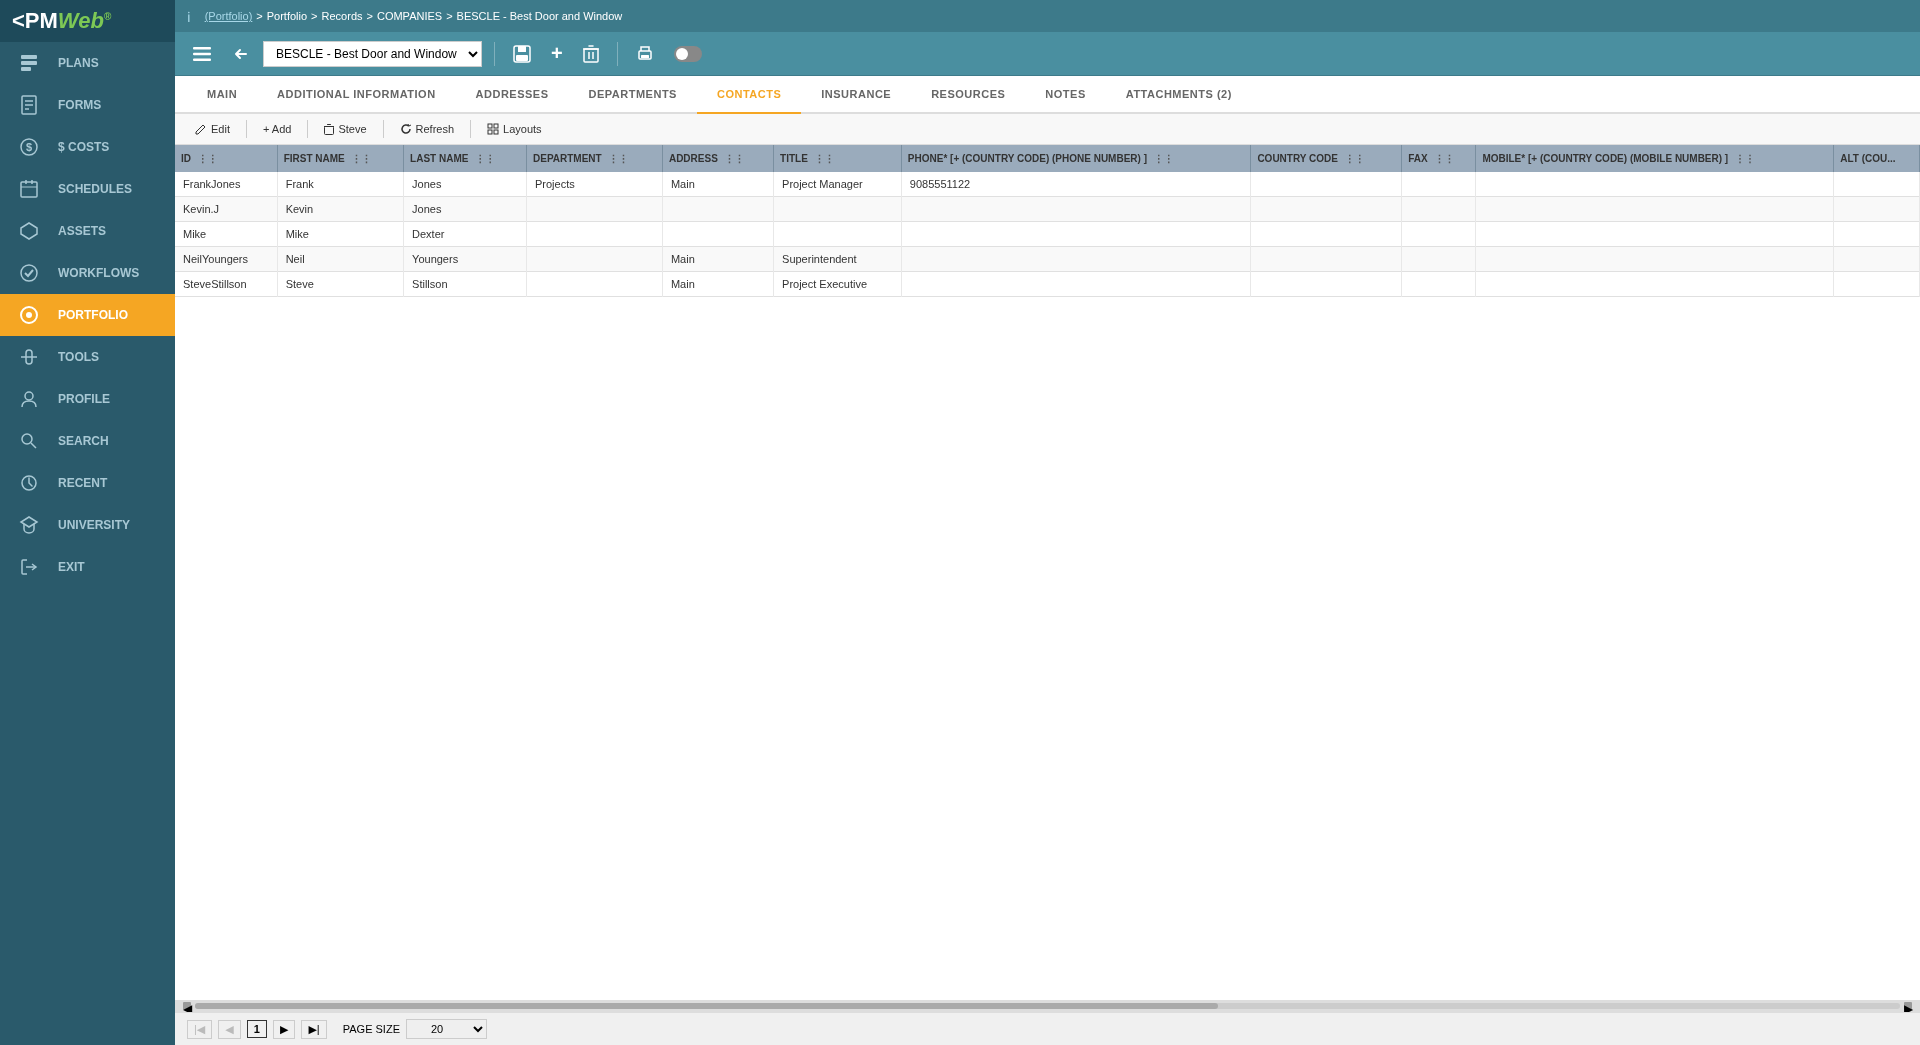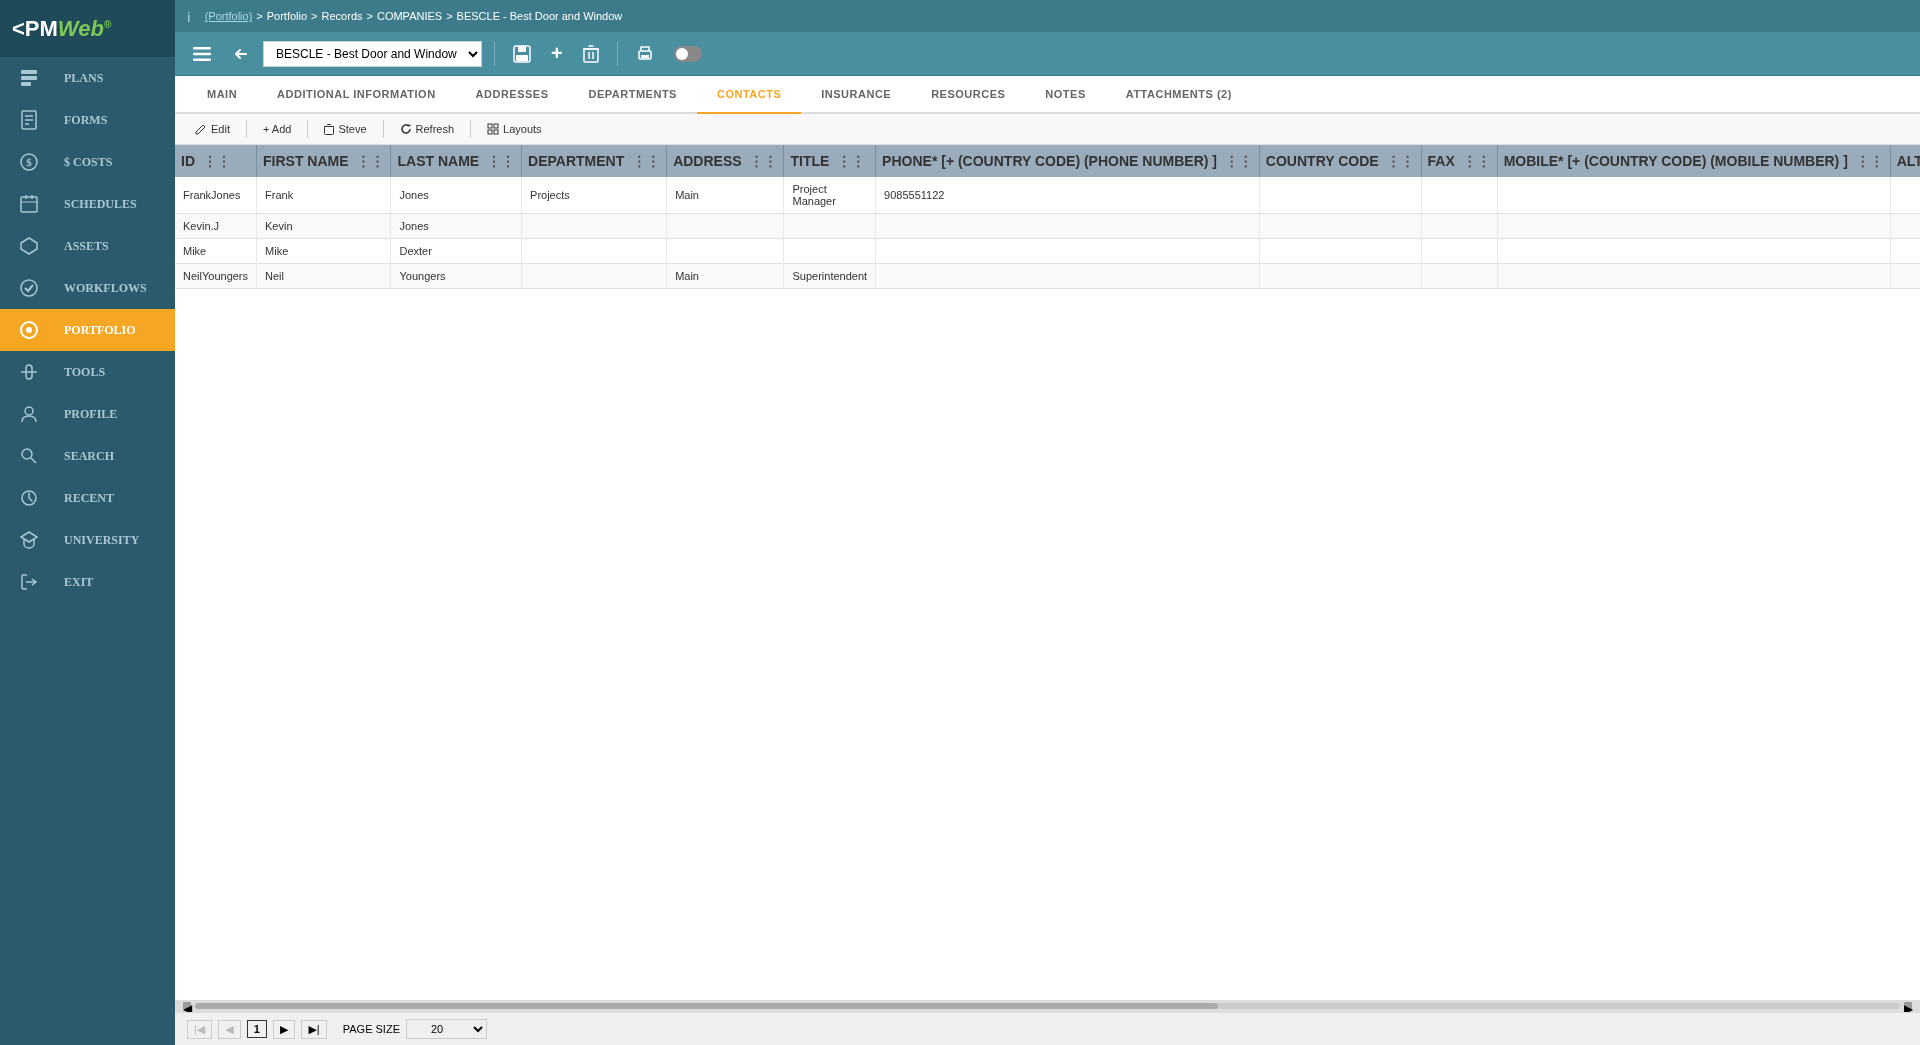--- a/index.html
+++ b/index.html
@@ -5,28 +5,28 @@
     * { box-sizing: border-box; margin: 0; padding: 0; }
     body { font-family: Arial, sans-serif; font-size: 12px; background: #f0f0f0; overflow: hidden; }
 
     
     .sidebar {
       position: fixed; left: 0; top: 0; width: 175px; height: 100vh;
       background: #2a5a6b; display: flex; flex-direction: column; z-index: 100;
     }
     .logo-area {
       padding: 10px 12px; background: #1e4a5a;
-      display: flex; align-items: center; height: 57px;
+      display: flex; align-items: center; height: 42px;
     }
     .logo-text { color: white; font-size: 22px; font-weight: bold; }
     .logo-text span { color: #7dc855; }
     .nav-item {
       display: flex; align-items: center; padding: 10px 15px; cursor: pointer;
       color: #a8c8d4; font-size: 12px; font-weight: bold; text-transform: uppercase;
-      border-left: 3px solid transparent; gap: 24px; font-family: Liberation Serif, serif;
+      border-left: 3px solid transparent; gap: 18px;
     }
     .nav-item.active { background: #f5a623; color: white; border-left: 3px solid #f5a623; }
     .nav-icon { width: 22px; height: 22px; display: flex; align-items: center; justify-content: center; flex-shrink: 0; }
 
     
     .main-content {
       margin-left: 175px; display: flex; flex-direction: column; height: 100vh; overflow: hidden;
     }
 
     
@@ -84,21 +84,21 @@
       padding: 6px 12px; font-size: 11px; color: #666; background: #f0f0f0;
       border-bottom: 1px solid #ddd; font-style: italic;
     }
 
     
     .table-wrapper { overflow: auto; flex: 1; }
     table { width: 100%; border-collapse: collapse; font-size: 11px; min-width: 1200px; }
     thead tr { background: #9aabbc; }
     thead th {
       padding: 8px 6px; text-align: left; font-weight: bold; color: #333;
-      border-right: 1px solid #7a8fa0; font-size: 14px; text-transform: uppercase;
+      border-right: 1px solid #7a8fa0; font-size: 10px; text-transform: uppercase;
       white-space: nowrap; position: relative;
     }
     thead th .sort-icon { color: #555; margin-left: 4px; cursor: pointer; }
     tbody tr { border-bottom: 1px solid #e0e0e0; }
     tbody tr:nth-child(even) { background: #f9f9f9; }
     tbody td { padding: 6px 8px; color: #333; border-right: 1px solid #e8e8e8; }
 
     
     .pagination {
       display: flex; align-items: center; gap: 6px; padding: 6px 12px;
@@ -475,20 +475,33 @@
             <td>Youngers</td>
             <td></td>
             <td>Main</td>
             <td>Superintendent</td>
             <td></td>
             <td></td>
             <td></td>
             <td></td>
             <td></td>
           </tr>
+          <tr class="table-row">
+            <td>SteveStillson</td>
+            <td>Steve</td>
+            <td>Stillson</td>
+            <td></td>
+            <td>Main</td>
+            <td>Project Executive</td>
+            <td></td>
+            <td></td>
+            <td></td>
+            <td></td>
+            <td></td>
+          </tr>
         </tbody>
       </table>
     </div>
 
     <div style="background:#ddd; height:12px; display:flex; align-items:center; padding:0 8px;">
       <div style="width:8px; height:8px; background:#999; border-radius:1px; cursor:pointer;">◀</div>
       <div style="flex:1; height:6px; background:#ccc; margin:0 4px; border-radius:3px;">
         <div style="width:60%; height:100%; background:#aaa; border-radius:3px;"></div>
       </div>
       <div style="width:8px; height:8px; background:#999; border-radius:1px; cursor:pointer;">▶</div>

